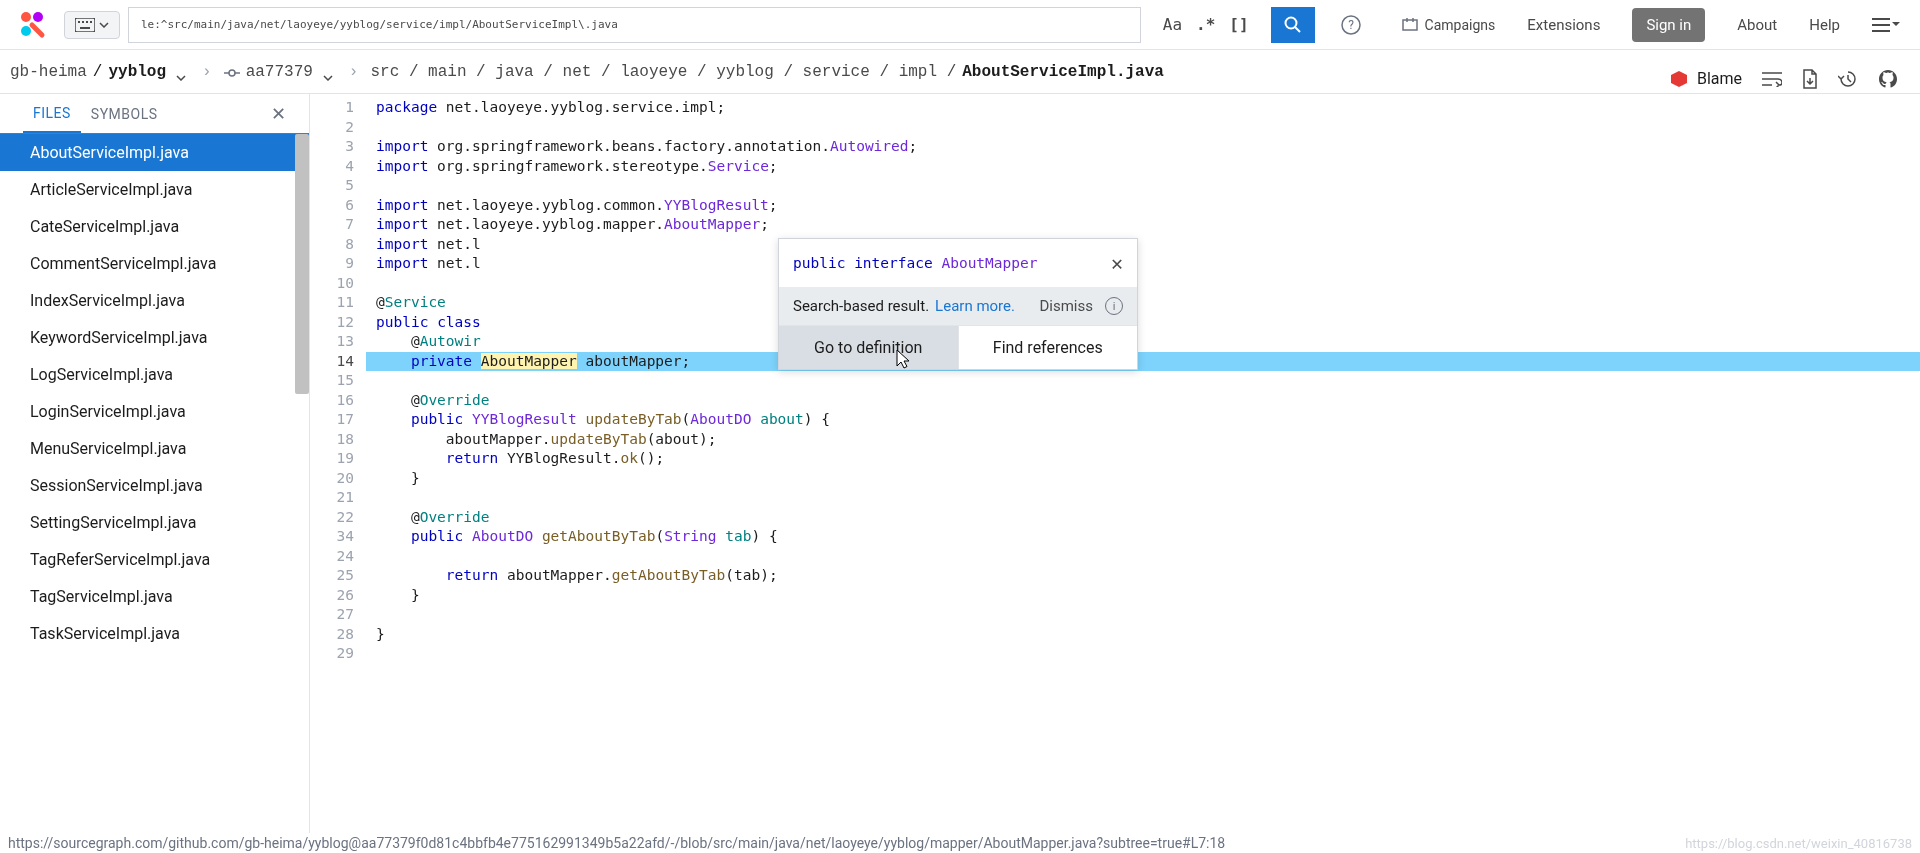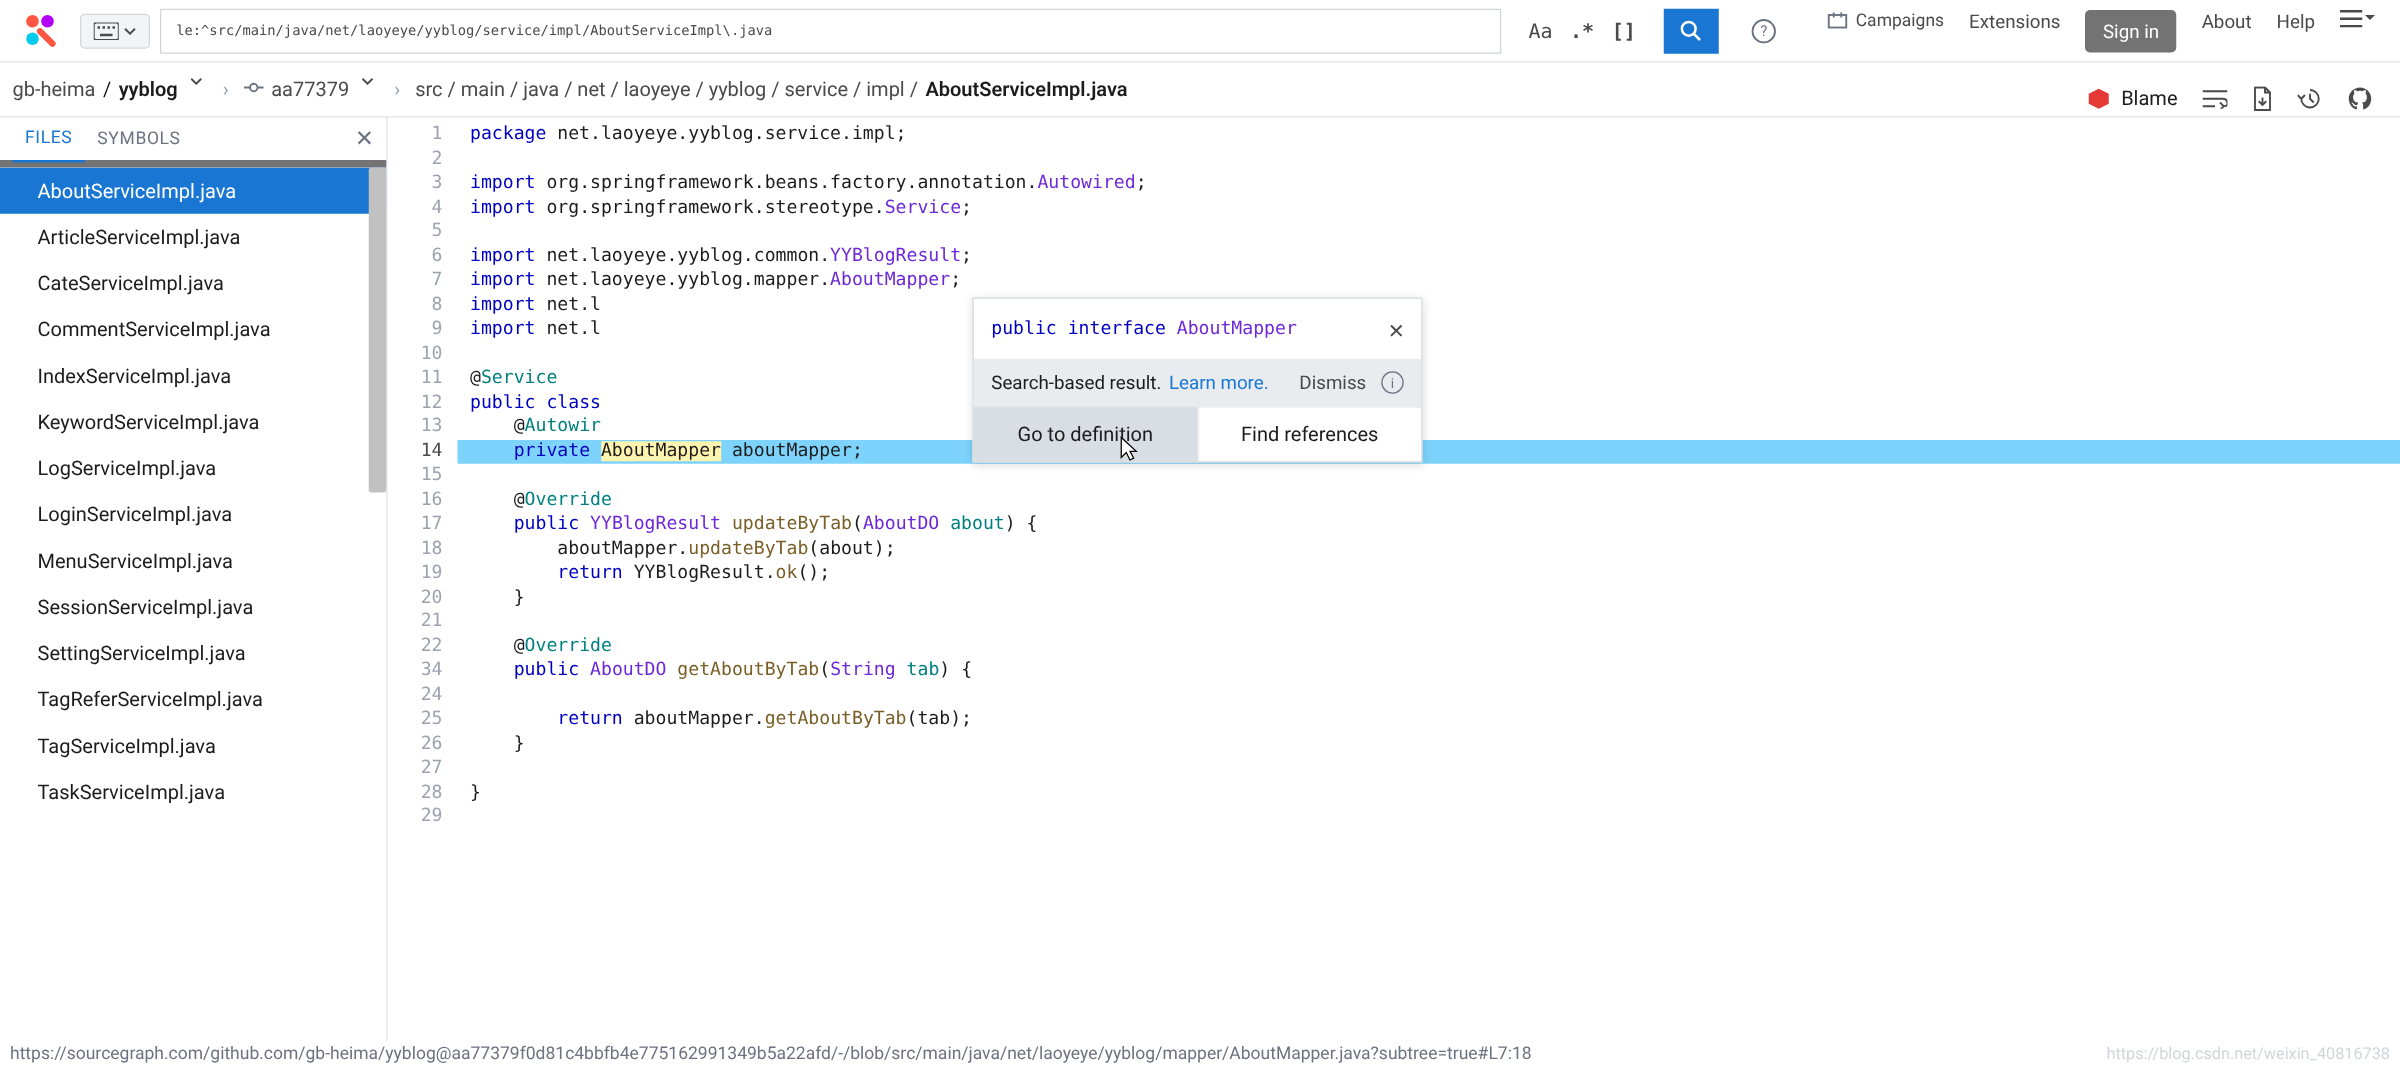--- a/index.html
+++ b/index.html
@@ -7,41 +7,41 @@
     
     
     .header { display: flex; align-items: center; height: 50px; padding: 0 8px; border-bottom: 1px solid #e2e4e8; gap: 8px; }
     .logo { width: 32px; height: 32px; margin: 0 8px; }
     .keyboard-btn { display: flex; align-items: center; gap: 4px; padding: 6px 10px; border: 1px solid #d1d5db; border-radius: 4px; cursor: pointer; background: #f3f4f6; }
     .search-box { flex: 1; height: 36px; border: 1px solid #d1d5db; display: flex; align-items: center; padding: 0 12px; font-family: "SF Mono", Monaco, Consolas, monospace; font-size: 11px; color: #4a4a4a; background: #fff; }
     .search-toggles { display: flex; gap: 14px; padding: 0 14px; align-items: center; }
     .toggle-btn { cursor: pointer; color: #4a4a4a; font-size: 16px; font-family: monospace; }
     .search-btn { width: 44px; height: 36px; background: #1976d2; color: #fff; display: flex; align-items: center; justify-content: center; cursor: pointer; }
     .help-btn { width: 36px; height: 36px; display: flex; align-items: center; justify-content: center; cursor: pointer; color: #6b7280; margin-left: 10px; }
-    .header-right { display: flex; align-items: flex-start; gap: 20px; margin-left: 24px; padding-right: 12px; color: #4a4a4a; }
+    .header-right { display: flex; align-items: center; gap: 32px; margin-left: 24px; padding-right: 12px; color: #4a4a4a; }
     .header-link { cursor: pointer; font-size: 15px; }
     .signin-btn { background: #737373; color: #fff; padding: 8px 14px; border-radius: 4px; cursor: pointer; font-size: 15px; }
     .menu-icon { display: flex; align-items: center; gap: 2px; cursor: pointer; }
     
     
     .breadcrumb-bar { display: flex; align-items: center; height: 44px; padding: 0 10px; border-bottom: 1px solid #e2e4e8; justify-content: space-between; }
-    .breadcrumb-left { display: flex; align-items: flex-start; gap: 6px; font-size: 16px; }
+    .breadcrumb-left { display: flex; align-items: flex-end; gap: 6px; font-size: 16px; font-family: Liberation Mono, monospace; }
     .breadcrumb-segment { color: #4a4a4a; cursor: pointer; }
     .breadcrumb-segment.bold { font-weight: 600; color: #1c1c1c; }
     .breadcrumb-sep { color: #9ca3af; margin: 0 6px; }
     .breadcrumb-right { display: flex; align-items: center; gap: 20px; padding-right: 12px; margin-top: 14px; }
     .blame-btn { display: flex; align-items: center; gap: 8px; cursor: pointer; font-size: 16px; }
     .action-icon { cursor: pointer; color: #4a4a4a; }
     
     
     .main { display: flex; height: calc(100% - 94px - 20px); }
     
     
     .sidebar { width: 310px; border-right: 1px solid #e2e4e8; display: flex; flex-direction: column; position: relative; }
-    .sidebar-tabs { display: flex; border-bottom: 6px solid #737373; height: 40px; align-items: center; padding: 0 10px; text-align: center; }
+    .sidebar-tabs { display: flex; border-bottom: 1px solid #737373; height: 40px; align-items: center; padding: 0 23px; text-align: center; }
     .sidebar-tab { padding: 10px 10px; cursor: pointer; color: #6b7280; font-size: 14px; letter-spacing: 0.5px; }
     .sidebar-tab.active { color: #1976d2; border-bottom: 2px solid #1976d2; }
     .sidebar-close { margin-left: auto; cursor: pointer; color: #6b7280; font-size: 18px; }
     .file-list { flex: 1; overflow-y: auto; }
     .file-item { padding: 9px 30px; cursor: pointer; font-size: 16px; color: #1c1c1c; }
     .file-item.selected { background: #1976d2; color: #fff; }
     .sidebar-scrollbar { position: absolute; right: 0; top: 40px; width: 14px; height: 260px; background: #c1c1c1; border-radius: 2px; }
     
     
     .code-area { flex: 1; position: relative; overflow: hidden; }

